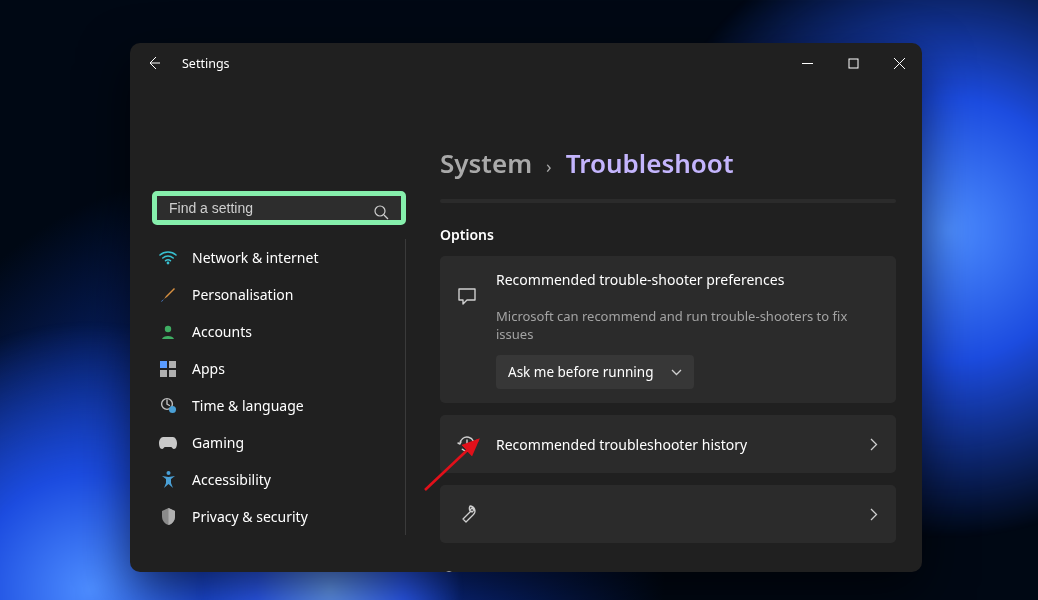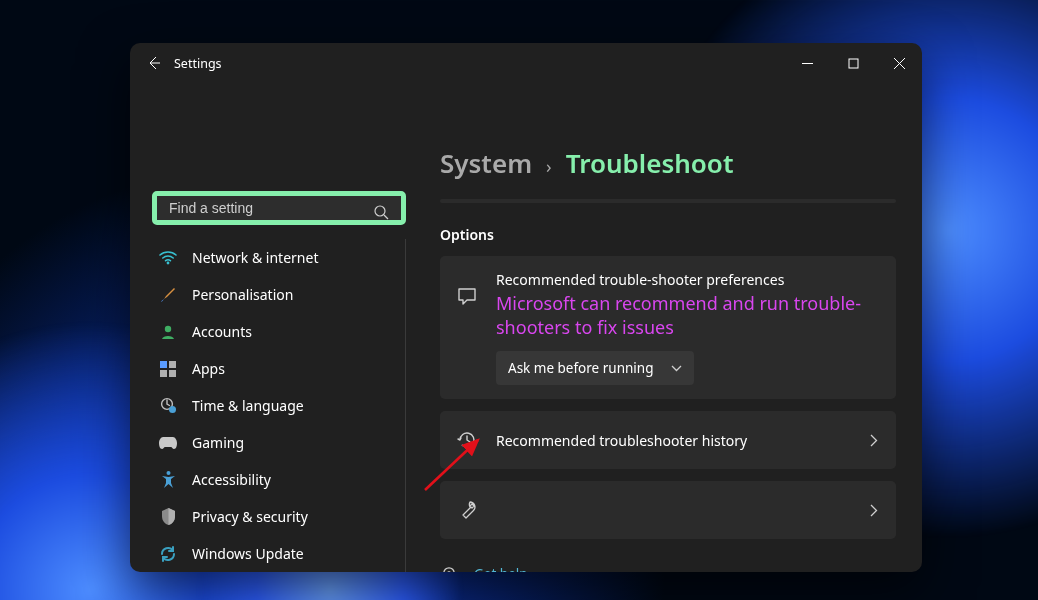--- a/index.html
+++ b/index.html
@@ -17,21 +17,21 @@
   .b2{ width:620px;height:620px; right:-220px; top:-80px; }
   .b3{ width:260px;height:260px; left:200px; top:460px; background:radial-gradient(circle,#6aa3ff 0%,#2e5fff 40%,transparent 72%);}
   .window {
     position:absolute; left:130px; top:43px; width:792px; height:529px;
     background:#202020; border-radius:10px; color:#fff;
     box-shadow:0 18px 50px rgba(0,0,0,.6); overflow:hidden;
     display:flex; flex-direction:column;
   }
   .titlebar { height:40px; display:flex; align-items:center; }
   .back { width:36px; height:40px; display:flex; align-items:center; justify-content:center; margin-left:6px; cursor:pointer; }
-  .app-title { font-size:12.5px; margin-left:2px; color:#fff; }
+  .app-title { font-size:12.5px; margin-left:10px; color:#fff; }
   .winbtns { margin-left:auto; display:flex; }
   .winbtn { width:46px; height:40px; display:flex; align-items:center; justify-content:center; cursor:pointer; }
   .winbtn svg { stroke:#fff; }
   .body { display:flex; flex:1; min-height:0; }
   
   .sidebar { width:290px; padding:0 14px 0 22px; display:flex; flex-direction:column; }
   .search {
     margin-top:108px; height:34px; background:#2d2d2d; border:5px solid #86efac; border-radius:5px;
     display:flex; align-items:center; padding:0 12px; position:relative;
   }
@@ -40,28 +40,28 @@
   .search-icon { position:absolute; right:12px; top:9px; }
   .navlist { margin-top:14px; overflow-y:auto; border-right:1px solid #3a3a3a; padding-right:6px; scrollbar-width:none;}
   .nav-item { display:flex; align-items:center; height:37px; padding-left:6px; cursor:pointer; border-radius:4px; gap:14px;}
   .nav-icon { width:20px; height:20px; display:flex; align-items:center; justify-content:center; font-size:15px;}
   .nav-label { font-size:14px; color:#fff; }
   
   .main { flex:1; padding:0 26px 0 20px; overflow-y:auto; scrollbar-width:none; }
   .breadcrumb { margin-top:62px; display:flex; align-items:baseline; gap:14px; }
   .crumb-parent { font-size:26px; font-weight:600; color:#a9a9a9; cursor:pointer;}
   .crumb-sep { font-size:18px; color:#a9a9a9; }
-  .crumb-current { font-size:26px; font-weight:600; color:#86efac; }
+  .crumb-current { font-size:26px; font-weight:600; color:#c4b5fd; }
   .thinbar { height:4px; background:#2b2b2b; border-radius:2px; margin-top:18px; }
   .section-h { font-size:14px; font-weight:600; margin-top:22px; }
   .card { background:#2b2b2b; border-radius:5px; margin-top:12px; padding:14px 18px 14px 16px; display:flex; align-items:center; gap:18px;}
   .card.row { height:58px; cursor:pointer;}
   .card .ico { width:22px; display:flex; justify-content:center; }
   .card-title { font-size:14px; }
-  .card-desc { font-size:18px; color:#d946ef; margin-top:2px; }
+  .card-desc { font-size:13px; color:#a3a3a3; margin-top:18px; }
   .select { margin-top:12px; background:#373737; border-radius:4px; height:34px; width:198px; display:flex; align-items:center; padding:0 12px; font-size:13.5px; cursor:pointer; gap:8px;}
   .select .chev { margin-left:auto; }
   .chev-right { margin-left:auto; }
   .linkrow { display:flex; align-items:center; gap:14px; margin-top:16px; }
   .linkrow .ico { width:20px; display:flex; justify-content:center;}
   .link { color:#53b7d6; font-size:13.5px; cursor:pointer; }
   .arrow-annot { position:absolute; left:420px; top:428px; pointer-events:none;}
   svg { display:block; }
 </style>
 </head>
@@ -180,29 +180,20 @@
         </div>
         <div class="nav-item">
           <span class="nav-icon">
               <svg width="15" height="17" viewBox="0 0 15 17">
                 <path d="M7.5 0L14 3v5c0 5-3 8-6.5 9C4 16 1 13 1 8V3z" fill="#8a8a8a"></path>
                 <path d="M7.5 0L14 3v5c0 5-3 8-6.5 9V0z" fill="#b0b0b0"></path>
               </svg>
             </span>
           <span class="nav-label">Privacy &amp; security</span>
         </div>
-        <div class="nav-item">
-          <span class="nav-icon">
-              <svg width="16" height="16" viewBox="0 0 16 16">
-                <path d="M2 8a6 6 0 0 1 11-3.3M14 8a6 6 0 0 1-11 3.3" fill="none" stroke="#3aa0c0" stroke-width="2" stroke-linecap="round"></path>
-                <path d="M13 1v4h-4M3 15v-4h4" fill="none" stroke="#3aa0c0" stroke-width="2" stroke-linecap="round"></path>
-              </svg>
-            </span>
-          <span class="nav-label">Windows Update</span>
-        </div>
       </div>
     </div>
 
     <div class="main">
       <div class="breadcrumb">
         <span class="crumb-parent">System</span>
         <span class="crumb-sep">›</span>
         <span class="crumb-current">Troubleshoot</span>
       </div>
       <div class="thinbar"></div>

